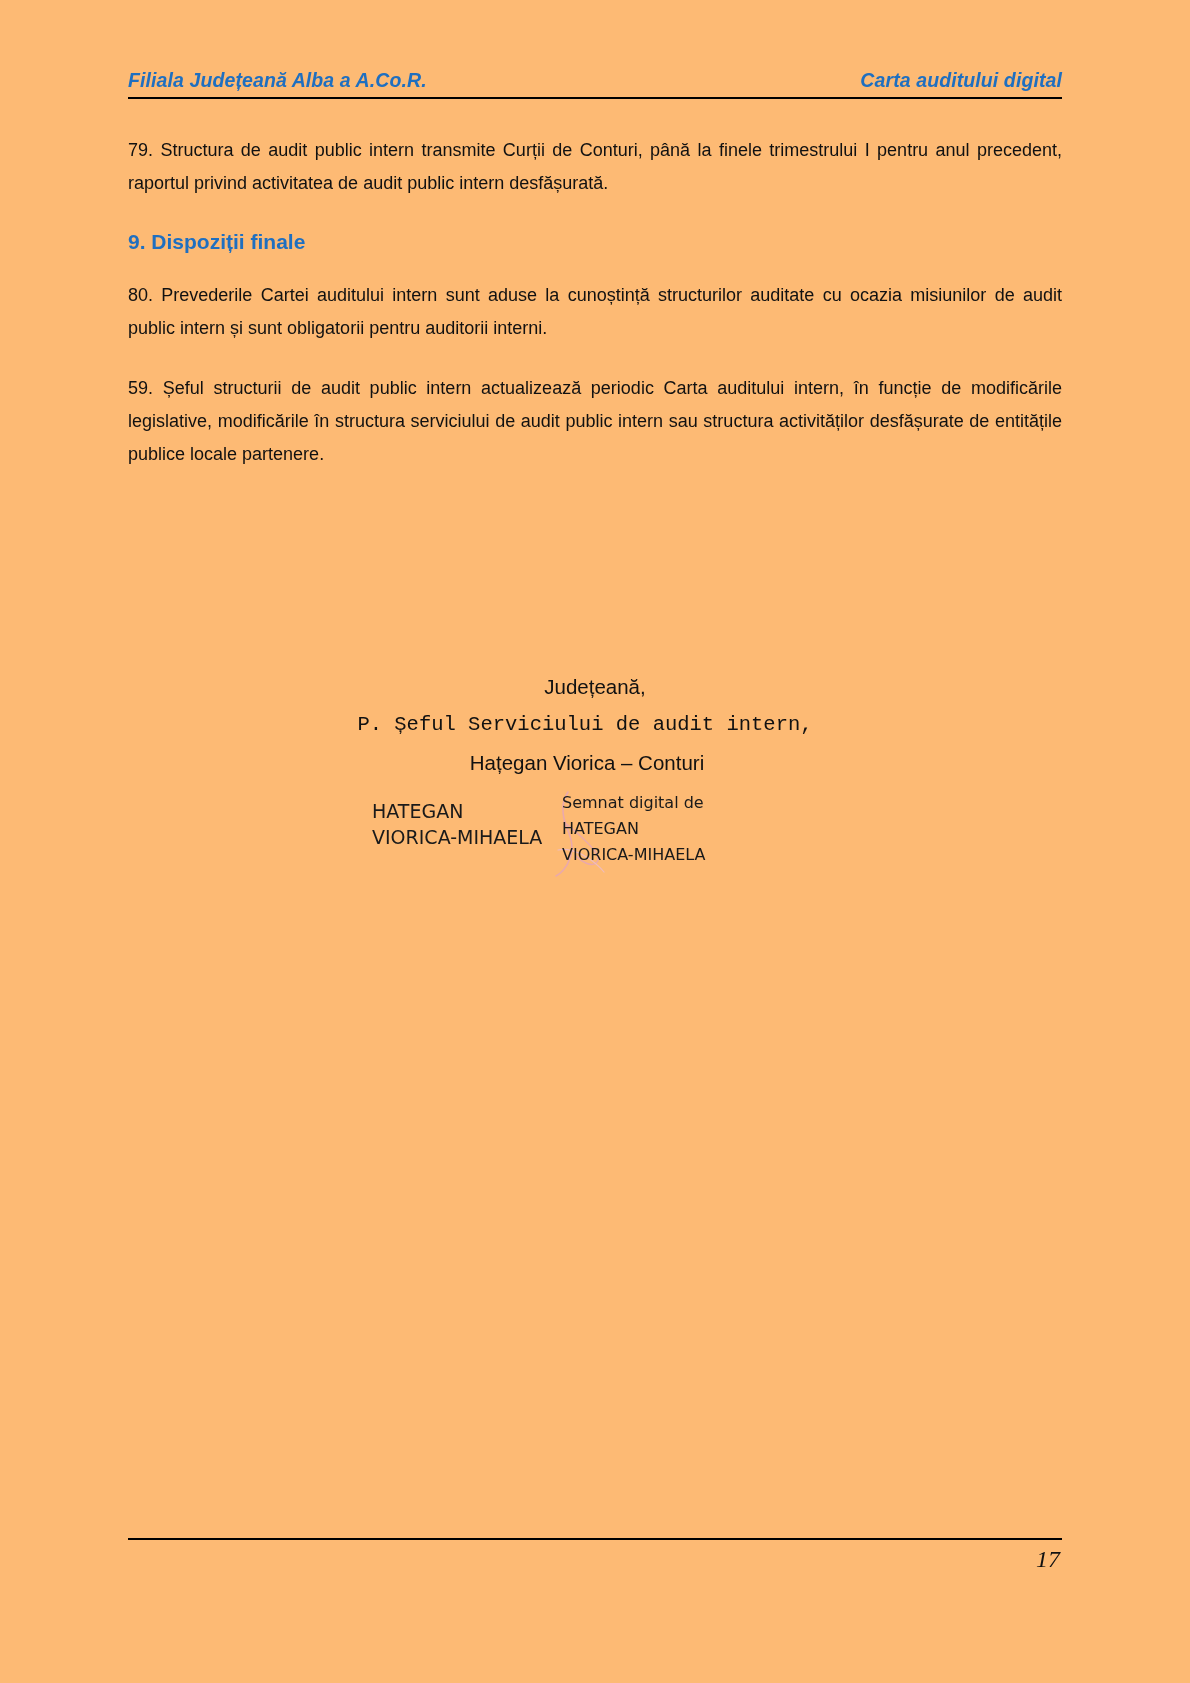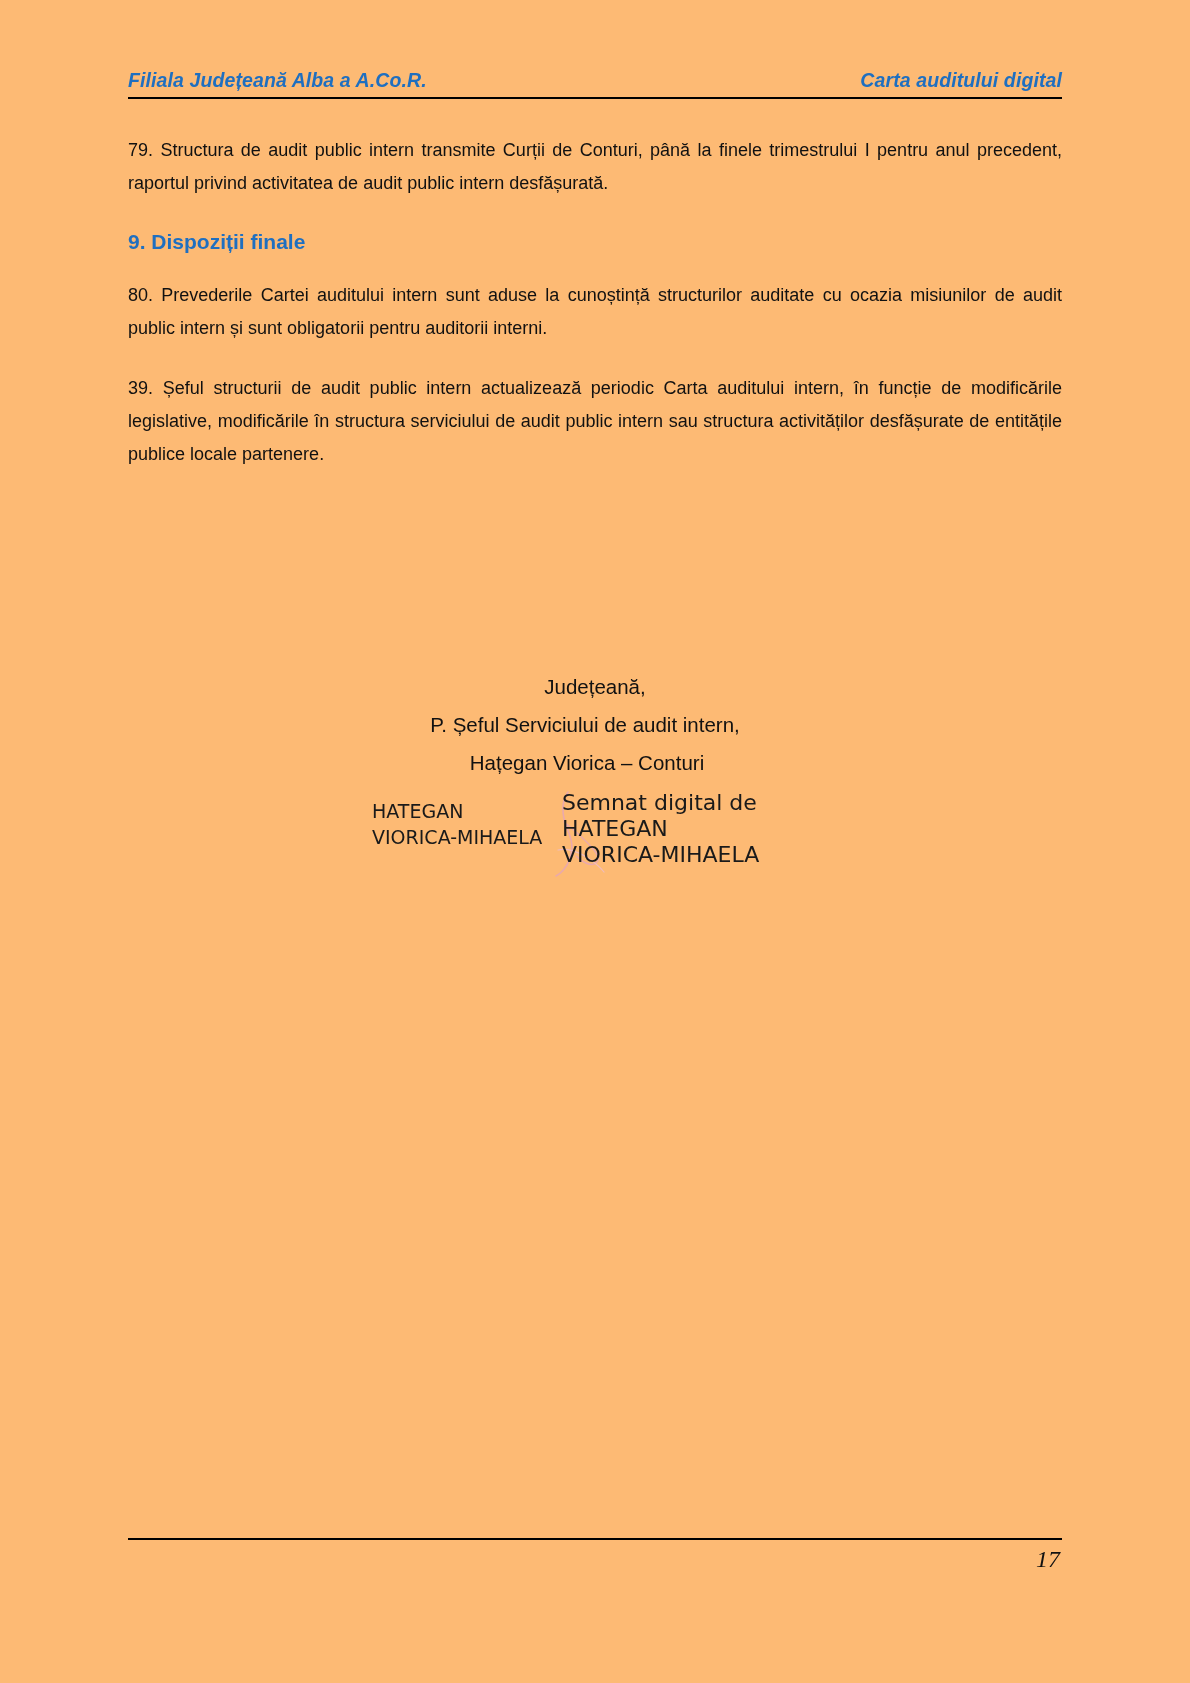--- a/index.html
+++ b/index.html
@@ -91,21 +91,21 @@
     left: 0;
     right: 0;
     text-align: center;
   }
   .sign-line {
     font-family: "Liberation Sans", sans-serif;
     font-size: 20.5px;
     line-height: 38px;
     color: #111111;
   }
-  .sign-line.indent-a { padding-right: 20px; }
+  .sign-line.indent-a { padding-right: 20px; font-family: Liberation Mono, monospace; }
   .sign-line.indent-b { padding-right: 16px; }
 
   
   .digsig {
     position: absolute;
     top: 790px;
     left: 244px;
     width: 500px;
     height: 90px;
   }
@@ -120,21 +120,21 @@
     color: #1a1a1a;
     text-align: left;
     white-space: nowrap;
   }
   .digsig-right {
     position: absolute;
     left: 190px;
     top: 0px;
     width: 300px;
     font-family: "DejaVu Sans", sans-serif;
-    font-size: 22px;
+    font-size: 16px;
     line-height: 26px;
     color: #1a1a1a;
     text-align: left;
     white-space: nowrap;
   }
   .digsig-swirl {
     position: absolute;
     left: 162px;
     top: -2px;
     width: 80px;
@@ -183,21 +183,21 @@
     </div>
 
     <div class="body-block">
 
       <p class="para justify">79. Structura de audit public intern transmite Curții de Conturi, până la finele trimestrului I pentru anul precedent, raportul privind activitatea de audit public intern desfășurată.</p>
 
       <h2 class="section-heading">9. Dispoziții finale</h2>
 
       <p class="para justify">80. Prevederile Cartei auditului intern sunt aduse la cunoștință structurilor auditate cu ocazia misiunilor de audit public intern și sunt obligatorii pentru auditorii interni.</p>
 
-      <p class="para justify">39. Șeful structurii de audit public intern actualizează periodic Carta auditului intern, în funcție de modificările legislative, modificările în structura serviciului de audit public intern sau structura activităților desfășurate de entitățile publice locale partenere.</p>
+      <p class="para justify">59. Șeful structurii de audit public intern actualizează periodic Carta auditului intern, în funcție de modificările legislative, modificările în structura serviciului de audit public intern sau structura activităților desfășurate de entitățile publice locale partenere.</p>
     </div>
 
     <div class="sign-block">
       <div class="sign-line">Județeană,</div>
       <div class="sign-line indent-a">P. Șeful Serviciului de audit intern,</div>
       <div class="sign-line indent-b">Hațegan Viorica – Conturi</div>
     </div>
 
     <div class="digsig">
 

